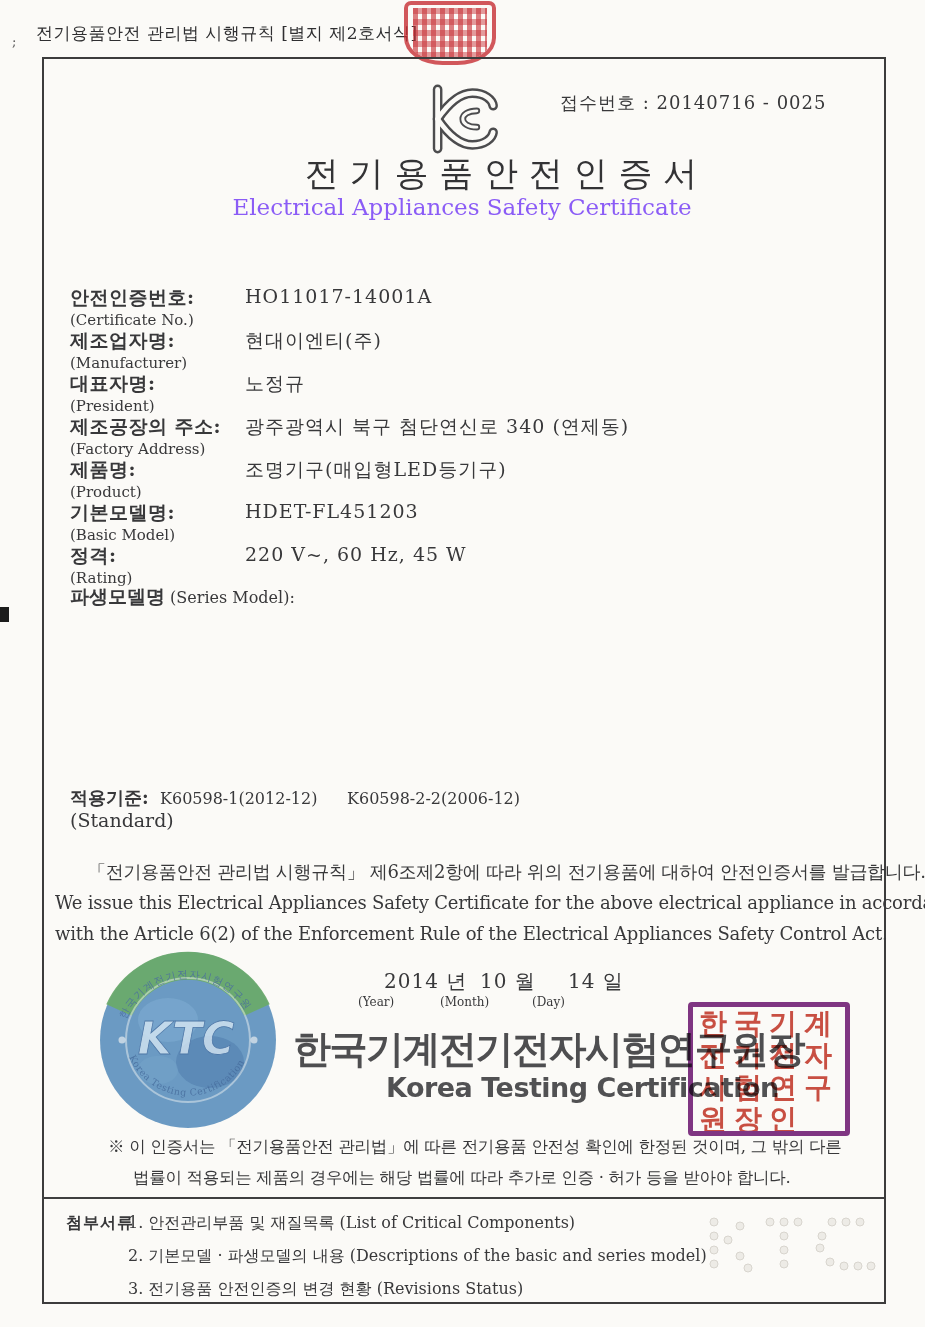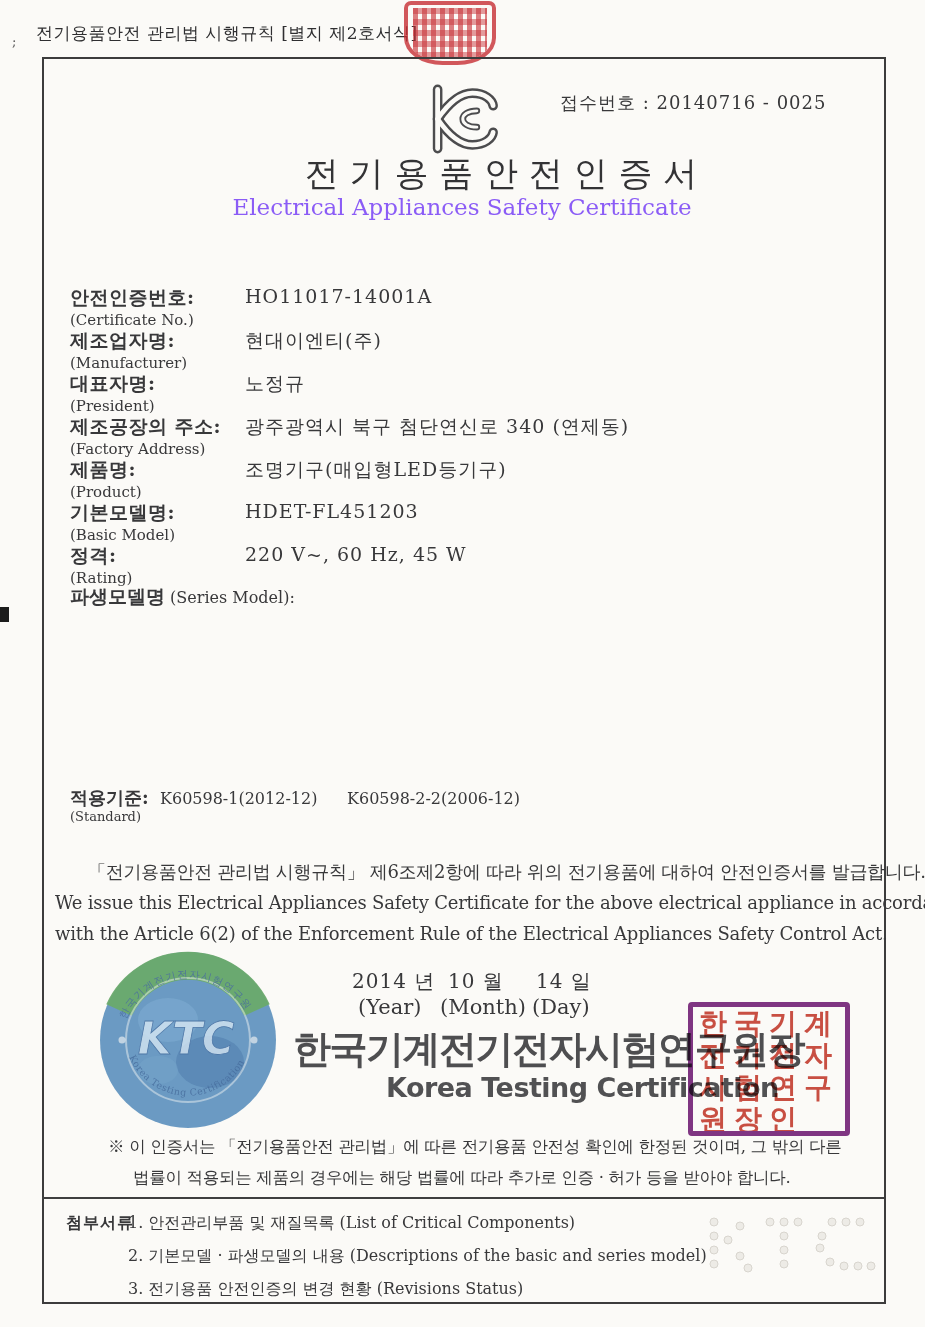--- a/index.html
+++ b/index.html
@@ -43,30 +43,30 @@
 
   .frow{position:absolute;left:70px;}
   .frow .k{font-size:19px;font-weight:bold;letter-spacing:.5px;white-space:nowrap;}
   .frow .e{font-size:15px;margin-top:0;white-space:nowrap;}
   .frow .v{position:absolute;left:175px;top:0;font-size:19px;letter-spacing:1px;white-space:nowrap;}
   .frow-inline{position:absolute;left:70px;white-space:nowrap;}
   .frow-inline .k{font-size:19px;font-weight:bold;}
   .frow-inline .e{font-size:16px;}
 
   .std-label{position:absolute;left:70px;top:786px;font-size:18px;font-weight:bold;}
-  .std-en{position:absolute;left:70px;top:809px;font-size:13px;text-align:center;}
+  .std-en{position:absolute;left:70px;top:809px;font-size:19px;text-align:center;}
   .std-v1{position:absolute;left:160px;top:789px;font-size:16px;}
   .std-v2{position:absolute;left:347px;top:789px;font-size:16px;}
 
   .stmt-ko{position:absolute;left:88px;top:860px;font-size:18px;white-space:nowrap;letter-spacing:-.3px;}
   .stmt-en1{position:absolute;left:55px;top:892px;font-size:18px;white-space:nowrap;letter-spacing:-.2px;}
   .stmt-en2{position:absolute;left:55px;top:923px;font-size:18px;white-space:nowrap;letter-spacing:-.2px;}
 
-  .date-part{position:absolute;font-size:20px;letter-spacing:1px;}
-  .date-sub{position:absolute;font-size:21px;}
+  .date-part{position:absolute;font-size:20px;letter-spacing:1px;margin-left:32px;}
+  .date-sub{position:absolute;font-size:12px;}
 
   
   .ktc-seal{position:absolute;left:98px;top:950px;opacity:.9;filter:blur(.35px) saturate(.95);
     mix-blend-mode:multiply;}
 
   .issuer-ko{position:absolute;left:293px;top:1024px;font-family:"DejaVu Sans",sans-serif;
     font-weight:bold;font-size:38px;letter-spacing:-1.5px;color:#4e4e50;white-space:nowrap;}
   .issuer-en{position:absolute;left:386px;top:1072px;font-family:"DejaVu Sans",sans-serif;
     font-weight:bold;font-size:27px;letter-spacing:-.5px;color:#515153;white-space:nowrap;}
 

